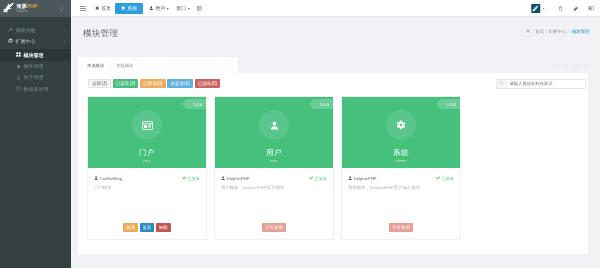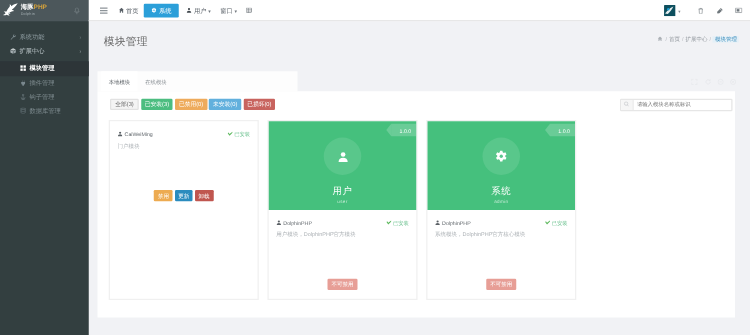--- a/index.html
+++ b/index.html
@@ -308,20 +308,33 @@
           <svg width="4.6" height="4.6" viewBox="0 0 16 16">
             <circle cx="6.6" cy="6.6" r="4.8" fill="none" stroke="#b9bdc1" stroke-width="1.5"></circle>
             <path d="M10.2 10.2 L14.5 14.5" stroke="#b9bdc1" stroke-width="1.6"></path>
           </svg>
         </span>
       <input type="text" placeholder="请输入模块名称或标识" style="">
     </div>
 
     <div class="cards">
         <div class="card">
+          <div class="chead">
+            <div class="ribbon">1.0.0</div>
+            <div class="circ">
+              <svg width="11" height="9" viewBox="0 0 22 18">
+                <rect x="1" y="1" width="20" height="16" rx="1.5" fill="none" stroke="#fff" stroke-width="1.8"></rect>
+                <path d="M1 5.5h20" stroke="#fff" stroke-width="1.8"></path>
+                <rect x="4" y="8" width="6" height="6" fill="#fff"></rect>
+                <path d="M12 8.5h6M12 11h6M12 13.5h4" stroke="#fff" stroke-width="1.4"></path>
+              </svg>
+            </div>
+            <div class="ctitle">门户</div>
+            <div class="csub">cms</div>
+          </div>
           <div class="cbody">
             <div class="crow">
               <span class="cauthor"><span class="ai">
                   <svg width="4.2" height="4.2" viewBox="0 0 16 16">
                     <circle cx="8" cy="4.6" r="3.3" fill="#5a6065"></circle>
                     <path d="M1.5 15.2c0-3.7 2.9-5.8 6.5-5.8s6.5 2.1 6.5 5.8z" fill="#5a6065"></path>
                   </svg>
                 </span>CaiWeiMing</span>
               <span class="cstatus"><span class="ck"><svg width="4.6" height="4" viewBox="0 0 18 14">
                     <path d="M0.5 5.5 L3 3 L6.2 7.5 L15.5 0.5 L17.5 2 L6.4 13 Z" fill="#5cb85c"></path>

